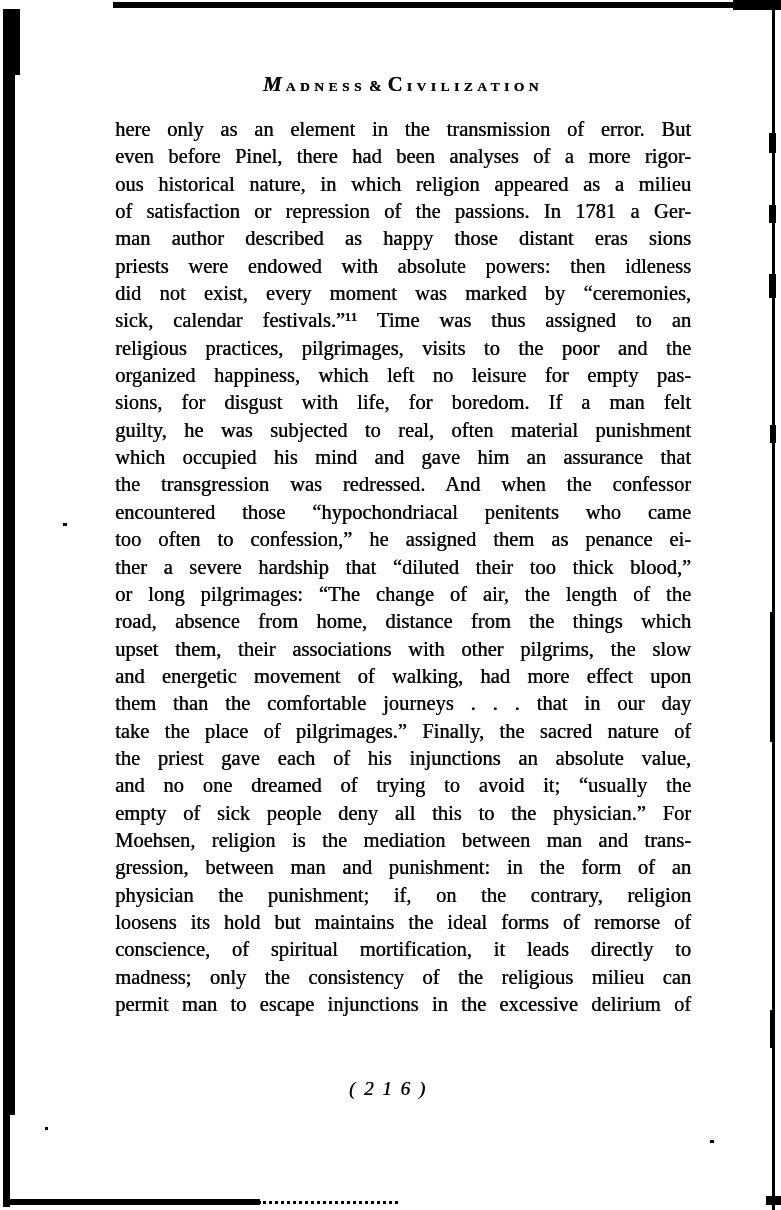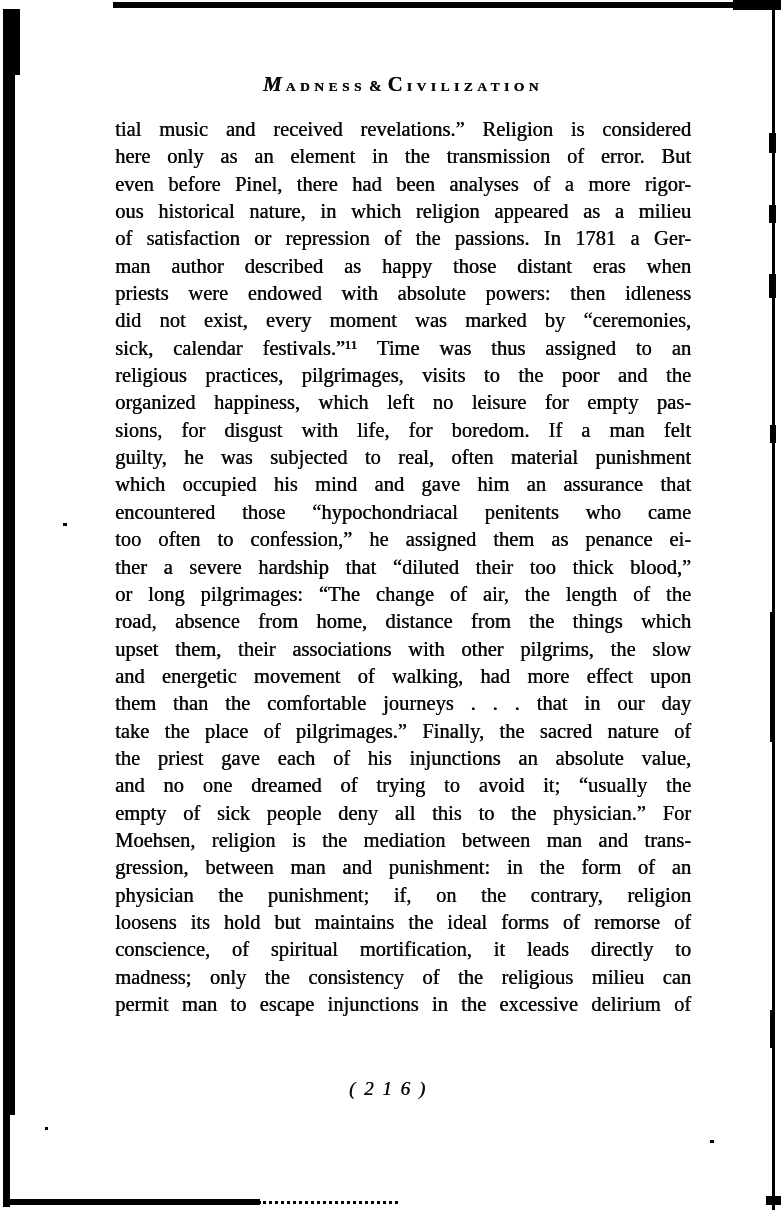--- a/index.html
+++ b/index.html
@@ -117,34 +117,34 @@
   <div class="artifact edge-br-mark"></div>
   <div class="artifact speck-1"></div>
   <div class="artifact speck-2"></div>
   <div class="artifact speck-3"></div>
 
   <div class="running-head">
     <span class="rh-initial italic">M</span><span class="rh-smallcaps">ADNESS</span><span class="rh-amp">&amp;</span><span class="rh-initial">C</span><span class="rh-smallcaps">IVILIZATION</span>
   </div>
 
   <div class="body-text">
-      <div class="text-line">tial music and received revelations.” Religion is considered</div>
       <div class="text-line">here only as an element in the transmission of error. But</div>
       <div class="text-line">even before Pinel, there had been analyses of a more rigor-</div>
       <div class="text-line">ous historical nature, in which religion appeared as a milieu</div>
       <div class="text-line">of satisfaction or repression of the passions. In 1781 a Ger-</div>
-      <div class="text-line">man author described as happy those distant eras when</div>
+      <div class="text-line">man author described as happy those distant eras sions</div>
       <div class="text-line">priests were endowed with absolute powers: then idleness</div>
       <div class="text-line">did not exist, every moment was marked by “ceremonies,</div>
       <div class="text-line">sick, calendar festivals.”¹¹ Time was thus assigned to an</div>
       <div class="text-line">religious practices, pilgrimages, visits to the poor and the</div>
       <div class="text-line">organized happiness, which left no leisure for empty pas-</div>
       <div class="text-line">sions, for disgust with life, for boredom. If a man felt</div>
       <div class="text-line">guilty, he was subjected to real, often material punishment</div>
       <div class="text-line">which occupied his mind and gave him an assurance that</div>
+      <div class="text-line">the transgression was redressed. And when the confessor</div>
       <div class="text-line">encountered those “hypochondriacal penitents who came</div>
       <div class="text-line">too often to confession,” he assigned them as penance ei-</div>
       <div class="text-line">ther a severe hardship that “diluted their too thick blood,”</div>
       <div class="text-line">or long pilgrimages: “The change of air, the length of the</div>
       <div class="text-line">road, absence from home, distance from the things which</div>
       <div class="text-line">upset them, their associations with other pilgrims, the slow</div>
       <div class="text-line">and energetic movement of walking, had more effect upon</div>
       <div class="text-line">them than the comfortable journeys . . . that in our day</div>
       <div class="text-line">take the place of pilgrimages.” Finally, the sacred nature of</div>
       <div class="text-line">the priest gave each of his injunctions an absolute value,</div>

